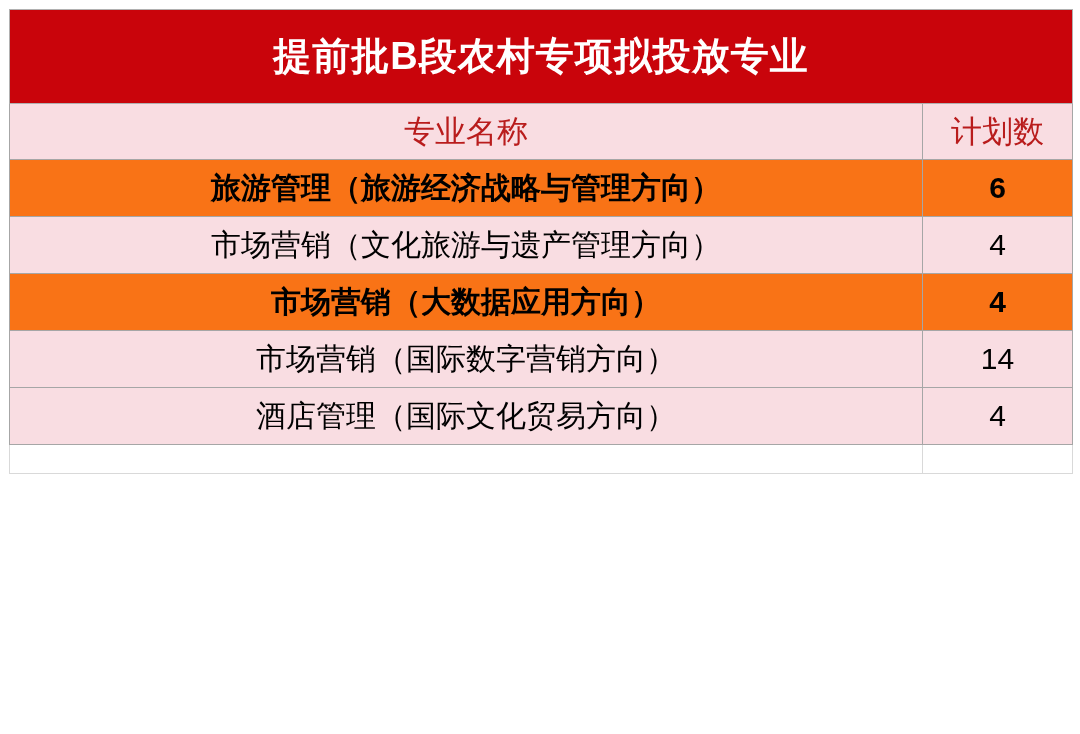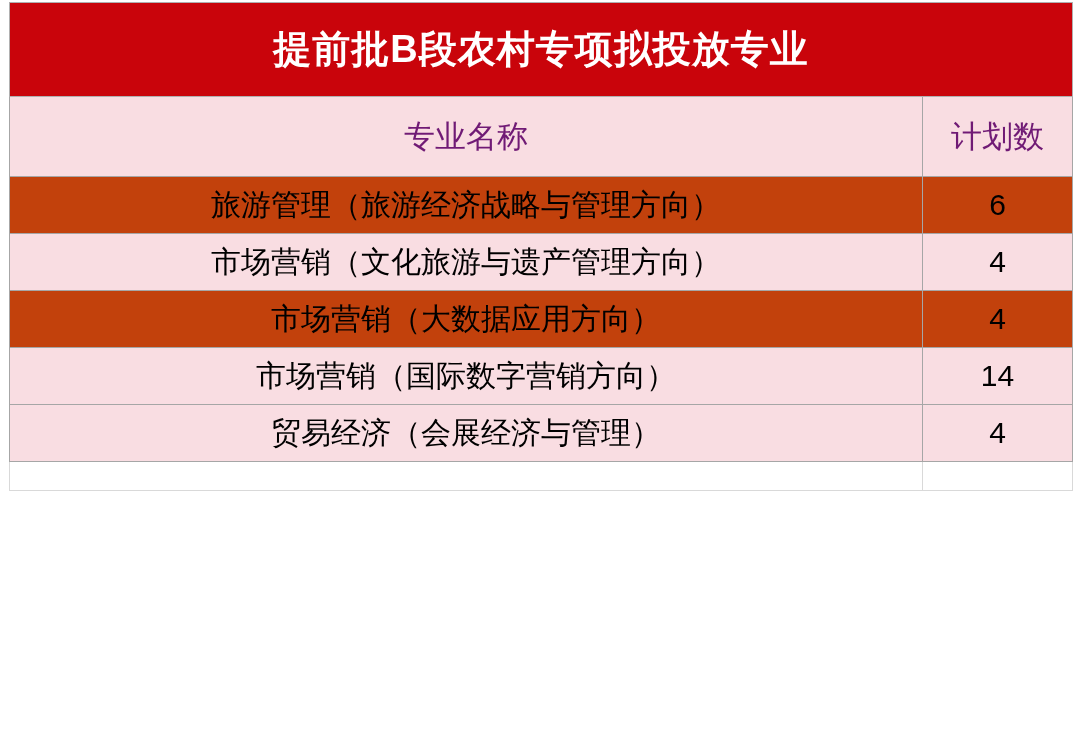--- a/index.html
+++ b/index.html
@@ -17,21 +17,21 @@
   .sheet {
     position: relative;
     width: 1080px;
     height: 734px;
     background: #ffffff;
   }
 
   .table-wrap {
     position: absolute;
     left: 9px;
-    top: 2px;
+    top: 9px;
     width: 1063px;
   }
 
   table.plan-table {
     border-collapse: collapse;
     table-layout: fixed;
     width: 1063px;
   }
 
   table.plan-table col.col-major { width: 913px; }
@@ -48,26 +48,26 @@
     height: 93px;
     padding: 0;
     border: 1px solid #B0B0B0;
     line-height: 93px;
     white-space: nowrap;
   }
 
   
   .head-cell {
     background: #F9DDE2;
-    color: #701a75;
+    color: #b91c1c;
     font-size: 31px;
     font-weight: normal;
     text-align: center;
     height: 55px;
-    padding: 12px;
+    padding: 0;
     border: 1px solid #A6A6A6;
     line-height: 55px;
     white-space: nowrap;
   }
 
   
   td.major-cell,
   td.count-cell {
     height: 56px;
     padding: 0 4px;
@@ -77,21 +77,21 @@
     text-align: center;
     line-height: 56px;
     white-space: nowrap;
     overflow: hidden;
   }
 
   td.count-cell {
     font-size: 30px;
   }
 
-  tr.row-odd td { background: #c2410c; }
+  tr.row-odd td { background: #f97316; font-weight: bold; }
   tr.row-even td { background: #F9DDE2; }
 
   tr.row-total td { background: #ffffff; }
 
   
   tr.row-blank td {
     height: 28px;
     line-height: 28px;
     background: #ffffff;
     border: 1px solid #D9D9D9;
@@ -127,21 +127,21 @@
         </tr>
         <tr class="row-odd">
           <td class="major-cell">市场营销（大数据应用方向）</td>
           <td class="count-cell">4</td>
         </tr>
         <tr class="row-even">
           <td class="major-cell">市场营销（国际数字营销方向）</td>
           <td class="count-cell">14</td>
         </tr>
         <tr class="row-even">
-          <td class="major-cell">贸易经济（会展经济与管理）</td>
+          <td class="major-cell">酒店管理（国际文化贸易方向）</td>
           <td class="count-cell">4</td>
         </tr>
 
 
         <tr class="row-blank">
           <td class="major-cell"></td>
           <td class="count-cell"></td>
         </tr>
       </tbody>
     </table>

